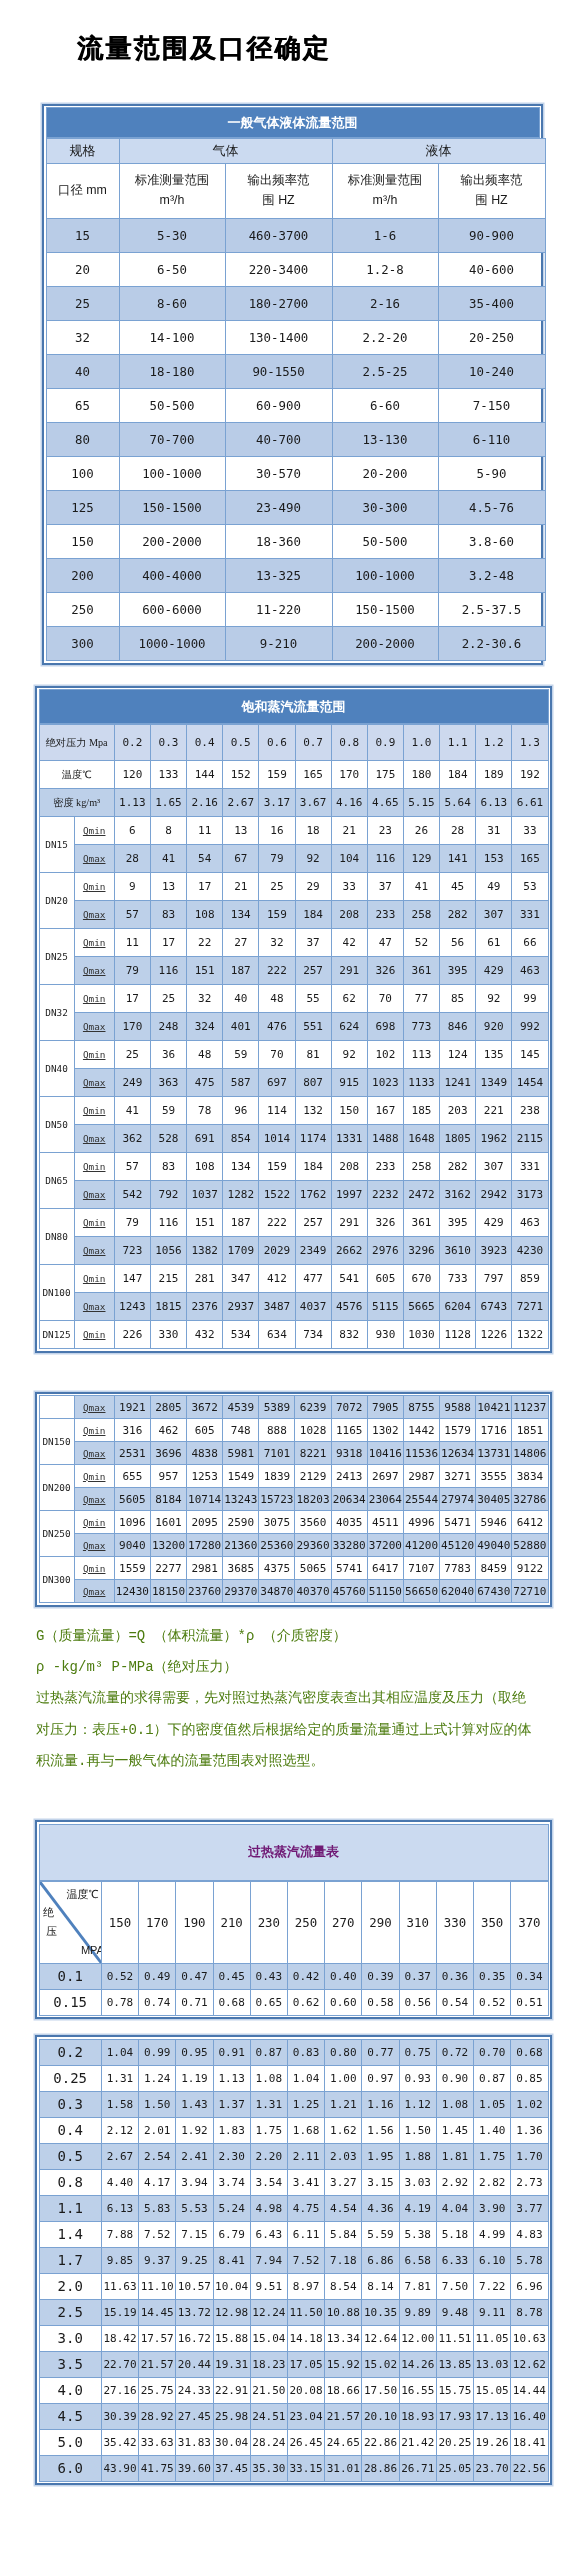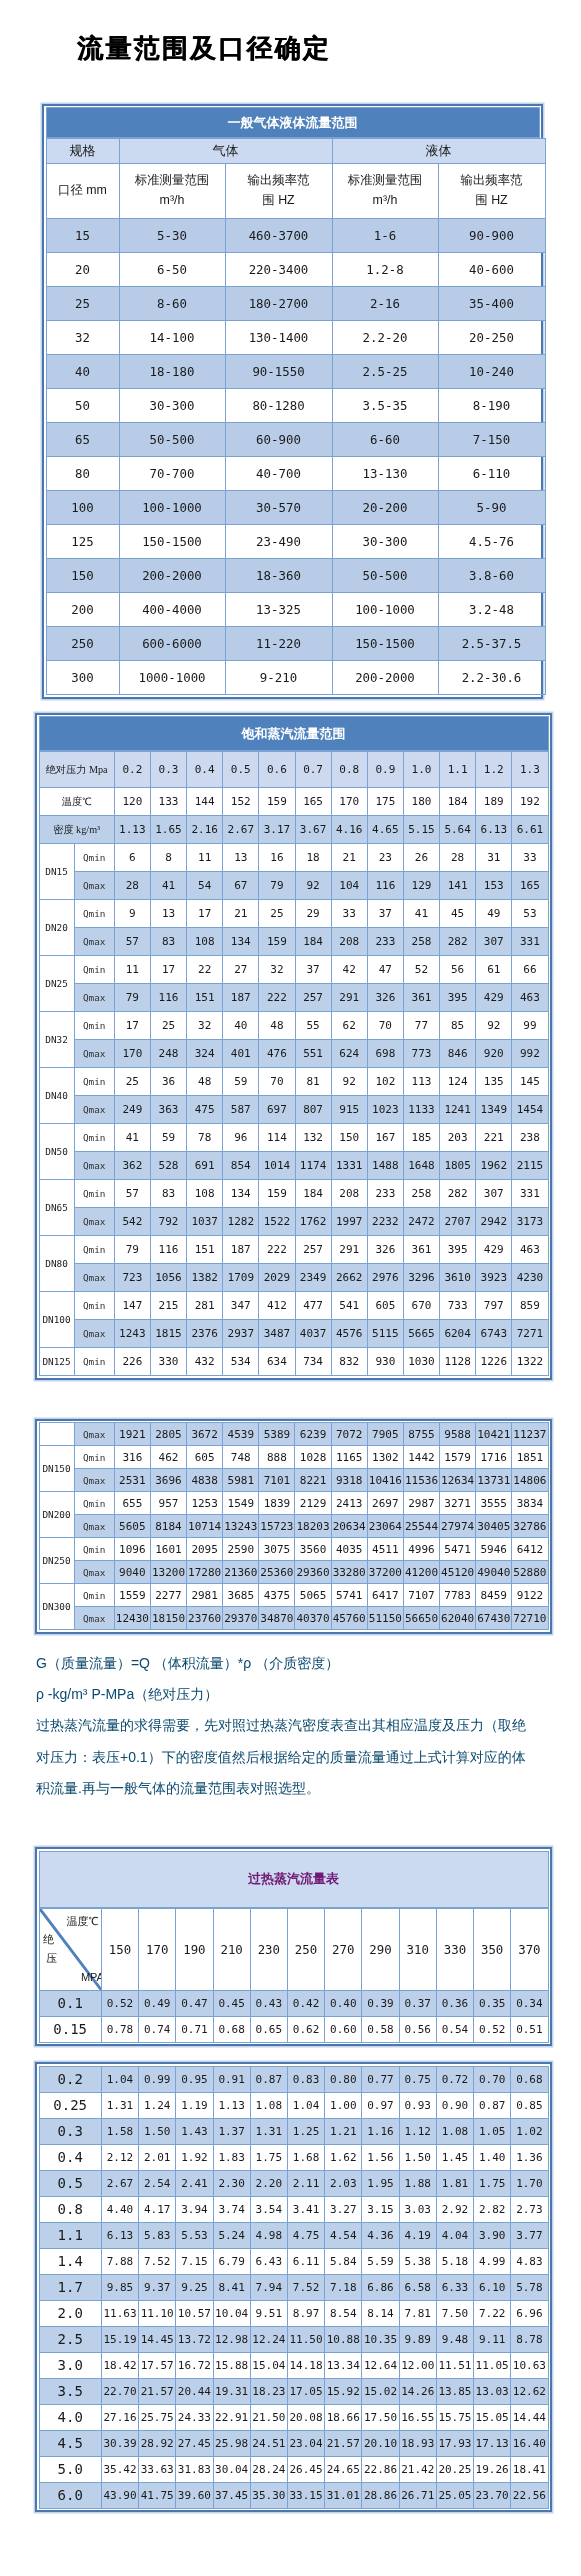--- a/index.html
+++ b/index.html
@@ -3,21 +3,21 @@
 <meta charset="utf-8">
 <style>
   html,body{margin:0;padding:0;background:#fff;}
   body{width:581px;font-family:"Liberation Sans",sans-serif;color:#1a1a1a;}
   .page-title{font-size:26px;font-weight:900;letter-spacing:2.2px;color:#000;
     margin:30.5px 0 38px 77px;text-shadow:0.7px 0 0 #000;}
   .box{box-sizing:border-box;border:2.2px solid #4a77ae;padding:1.5px;background:#fff;
     box-shadow:0 0 0 1.5px #c3d4ea;}
   .t1box{width:501px;margin:0 0 0 42px;}
   .t2box,.t2bbox,.t3box,.t3bbox{width:517px;margin-left:35px;}
-  .t2box{margin-top:14px;}
+  .t2box{margin-top:21px;}
   .t2bbox{margin-top:39px;}
   .t3box{margin-top:52px;}
   .t3bbox{margin-top:16px;}
   table{border-collapse:collapse;width:100%;table-layout:fixed;}
   td,th{border:0.7px solid #7aa2d2;text-align:center;vertical-align:middle;
     padding:0;font-weight:normal;overflow:hidden;}
   .titlebar{color:#fff;background:#4f81bd;font-size:13px;font-weight:bold;
     display:flex;align-items:center;justify-content:center;border:0.7px solid #7aa2d2;}
   .t1box .titlebar{height:29px;}
   .t2box .titlebar{height:33px;}
@@ -27,37 +27,37 @@
   .t1 tr:nth-child(odd) td{background:#b9cce7;}
   .t1 tr.hd1 td{background:#cbdaf0;height:24px;font-family:"Liberation Sans",sans-serif;font-size:13px;}
   .t1 tr.hd2 td{background:#fff;height:54px;white-space:pre-line;font-family:"Liberation Sans",sans-serif;font-size:12.4px;line-height:1.6;}
   
   .t2 td,.t2b td{height:27px;font-size:11px;font-family:"DejaVu Sans Mono",monospace;}
   .t2 tr:nth-child(odd) td,.t2b tr:nth-child(odd) td{background:#bdd0e9;}
   .t2 tr.hd td{background:#cdd9ee;height:35px;}
   td.lbl{font-family:Liberation Serif, serif;font-size:10.2px;}
   td.dn{background:#fff !important;font-size:9.4px;color:#222;}
   td.wbg{background:#fff !important;}
-  td.q{font-size:9.4px;color:#333;}
+  td.q{font-size:9.4px;color:#333;text-decoration:underline;}
   .t2b td{height:22px;}
   
   .t3a td,.t3b td{height:25px;font-size:11px;font-family:"DejaVu Sans Mono",monospace;}
   .t3a tbody tr:nth-child(odd) td,.t3b tr:nth-child(odd) td{background:#bdd0e9;}
   .t3a thead th{background:#fff;height:81px;font-size:12.4px;font-family:"DejaVu Sans Mono",monospace;}
   td.plbl{font-family:"DejaVu Sans Mono",monospace;font-size:14px;}
   th.corner{position:relative;padding:0;}
   .corner svg{position:absolute;left:0;top:0;width:100%;height:100%;display:block;}
   .corner span{position:absolute;font-size:11px;font-family:"Liberation Sans",sans-serif;color:#222;}
   .c-top{top:5.1px;right:2.2px;}
   .c-l1{top:23px;left:3.6px;}
   .c-l2{top:42px;left:6.5px;}
   .c-l3{top:62px;left:9.4px;font-size:10.2px;padding-left:32px;}
   
-  .notes{margin:22px 8px 0 36px;font-size:14px;line-height:14px;color:#0c4a6e;
-    font-family:Liberation Sans, sans-serif;}
+  .notes{margin:22px 8px 0 36px;font-size:14px;line-height:14px;color:#4d7c0f;
+    font-family:Liberation Mono, monospace;}
   .notes p{margin:0 0 17.4px 0;}
   .bottom-space{height:44px;}
 </style>
 </head>
 <body>
 
 <h1 class="page-title">流量范围及口径确定</h1>
 
 <div class="box t1box">
   <div class="titlebar">一般气体液体流量范围</div>
@@ -113,27 +113,20 @@
           <td>130-1400</td>
           <td>2.2-20</td>
           <td>20-250</td>
         </tr>
         <tr>
           <td>40</td>
           <td>18-180</td>
           <td>90-1550</td>
           <td>2.5-25</td>
           <td>10-240</td>
-        </tr>
-        <tr>
-          <td>50</td>
-          <td>30-300</td>
-          <td>80-1280</td>
-          <td>3.5-35</td>
-          <td>8-190</td>
         </tr>
         <tr>
           <td>65</td>
           <td>50-500</td>
           <td>60-900</td>
           <td>6-60</td>
           <td>7-150</td>
         </tr>
         <tr>
           <td>80</td>
@@ -448,21 +441,21 @@
           <td class="q">Qmax</td>
           <td>542</td>
           <td>792</td>
           <td>1037</td>
           <td>1282</td>
           <td>1522</td>
           <td>1762</td>
           <td>1997</td>
           <td>2232</td>
           <td>2472</td>
-          <td>2707</td>
+          <td>3162</td>
           <td>2942</td>
           <td>3173</td>
         </tr>
         <tr>
           <td rowspan="2" class="dn">DN80</td>
           <td class="q">Qmin</td>
           <td>79</td>
           <td>116</td>
           <td>151</td>
           <td>187</td>

